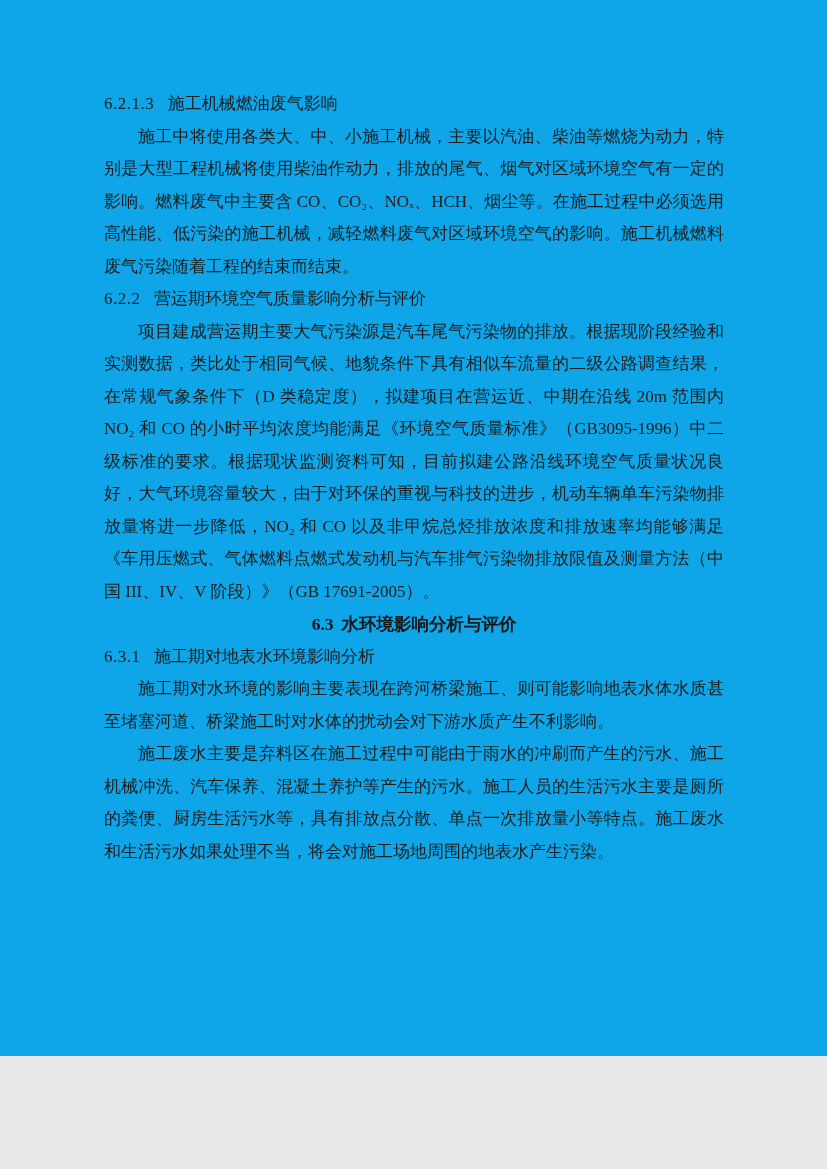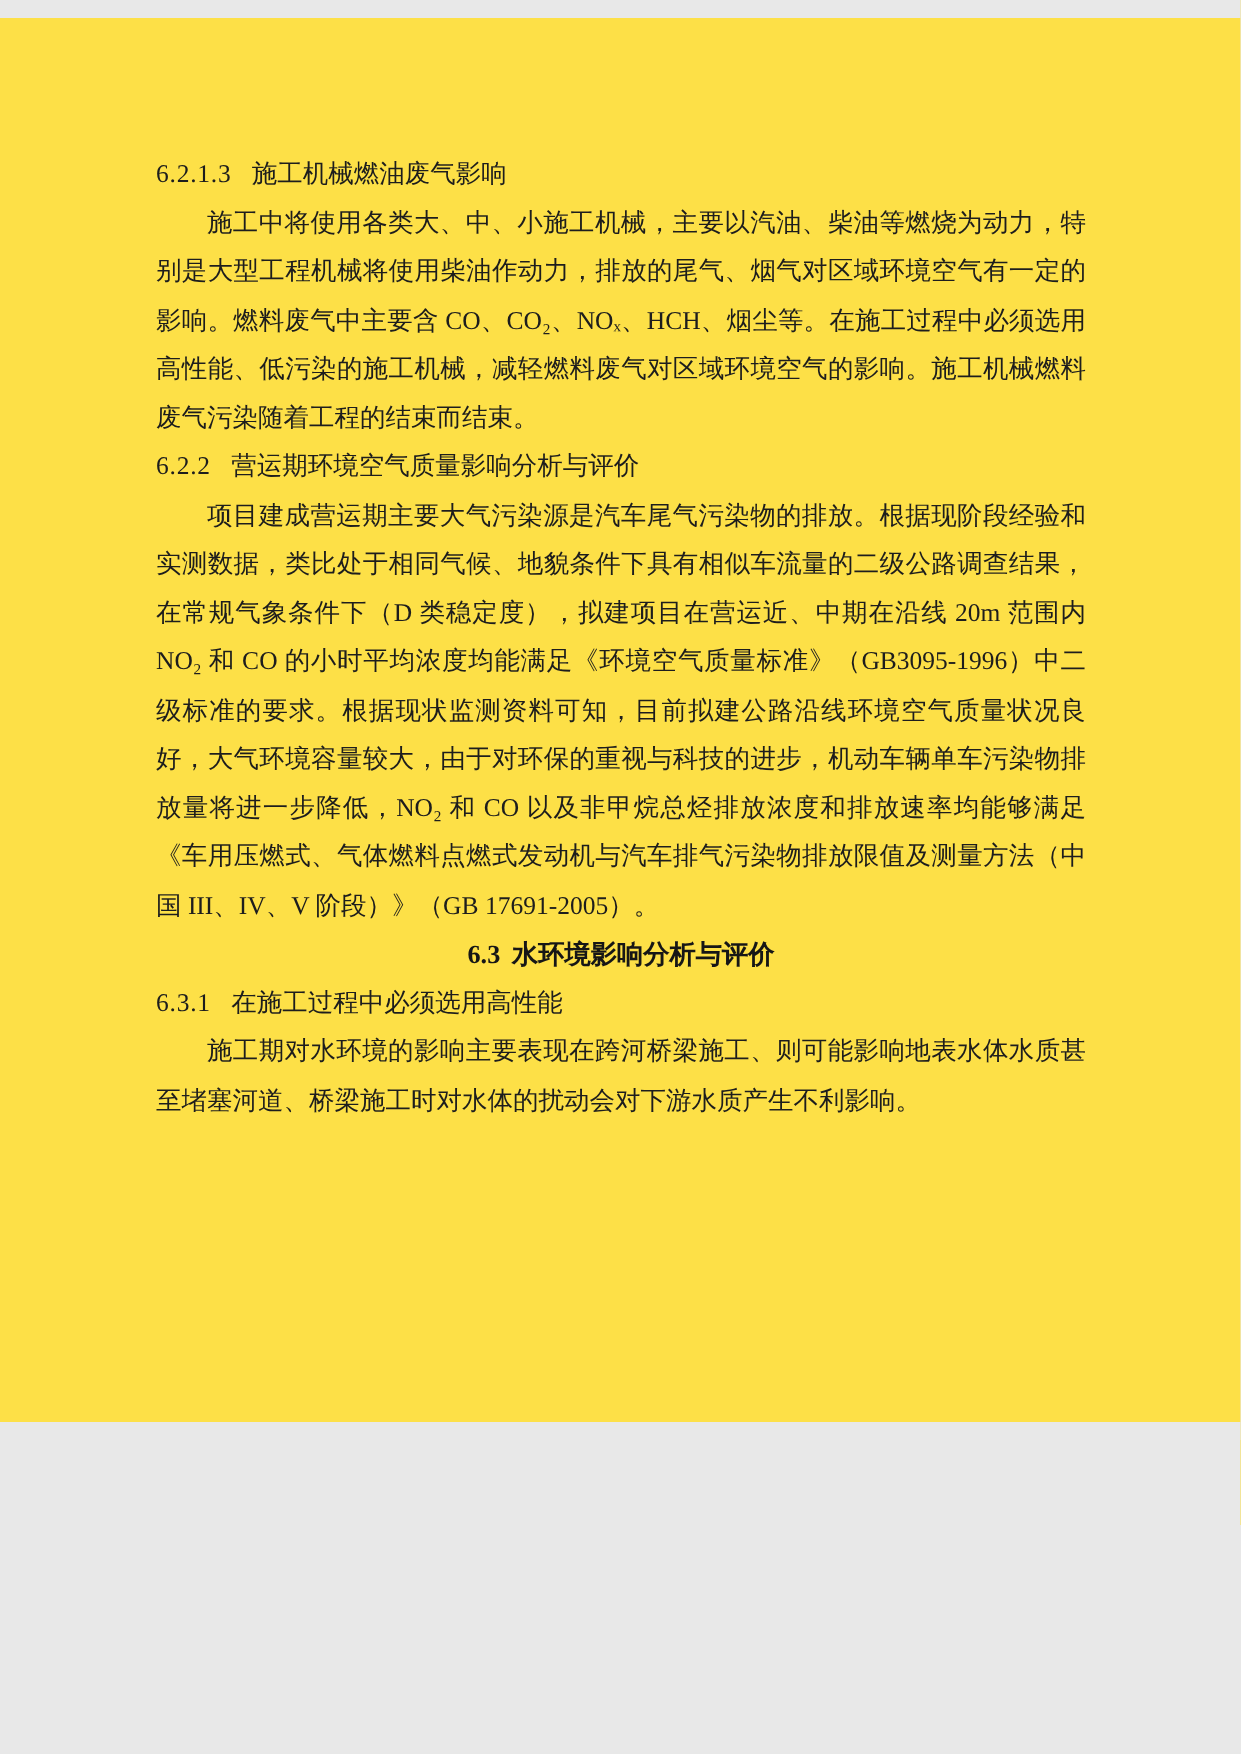--- a/index.html
+++ b/index.html
@@ -3,23 +3,23 @@
 <meta charset="utf-8">
 <style>
   html, body {
     margin: 0;
     padding: 0;
     background: #e8e8e8;
   }
   .page {
     position: relative;
     width: 827px;
-    height: 936px;
-    margin: 12px auto;
-    background: #fde047;
+    height: 1056px;
+    margin: 0 auto;
+    background: #0ea5e9;
     overflow: hidden;
     font-family: "Liberation Serif", "DejaVu Serif", serif;
     color: #1d1d1d;
   }
   .content {
     position: absolute;
     left: 104px;
     top: 88px;
     width: 620px;
     font-size: 17px;
@@ -82,24 +82,25 @@
       <span class="h-num">6.2.2</span><span>营运期环境空气质量影响分析与评价</span>
     </h3>
 
     <p class="para">项目建成营运期主要大气污染源是汽车尾气污染物的排放。根据现阶段经验和实测数据，类比处于相同气候、地貌条件下具有相似车流量的二级公路调查结果，在常规气象条件下（D 类稳定度），拟建项目在营运近、中期在沿线 20m 范围内 NO₂ 和 CO 的小时平均浓度均能满足《环境空气质量标准》（GB3095-1996）中二级标准的要求。根据现状监测资料可知，目前拟建公路沿线环境空气质量状况良好，大气环境容量较大，由于对环保的重视与科技的进步，机动车辆单车污染物排放量将进一步降低，NO₂ 和 CO 以及非甲烷总烃排放浓度和排放速率均能够满足《车用压燃式、气体燃料点燃式发动机与汽车排气污染物排放限值及测量方法（中国 III、IV、V 阶段）》（GB 17691-2005）。</p>
 
     <h2 class="heading-main">
       <span class="h-num">6.3</span><span>水环境影响分析与评价</span>
     </h2>
 
     <h3 class="heading-sub">
-      <span class="h-num">6.3.1</span><span>在施工过程中必须选用高性能</span>
+      <span class="h-num">6.3.1</span><span>施工期对地表水环境影响分析</span>
     </h3>
 
     <p class="para">施工期对水环境的影响主要表现在跨河桥梁施工、则可能影响地表水体水质甚至堵塞河道、桥梁施工时对水体的扰动会对下游水质产生不利影响。</p>
 
+    <p class="para">施工废水主要是弃料区在施工过程中可能由于雨水的冲刷而产生的污水、施工机械冲洗、汽车保养、混凝土养护等产生的污水。施工人员的生活污水主要是厕所的粪便、厨房生活污水等，具有排放点分散、单点一次排放量小等特点。施工废水和生活污水如果处理不当，将会对施工场地周围的地表水产生污染。</p>
 
 
 
   </div>
 
   <div class="page-number">77</div>
 </div>
 
 </body></html>

